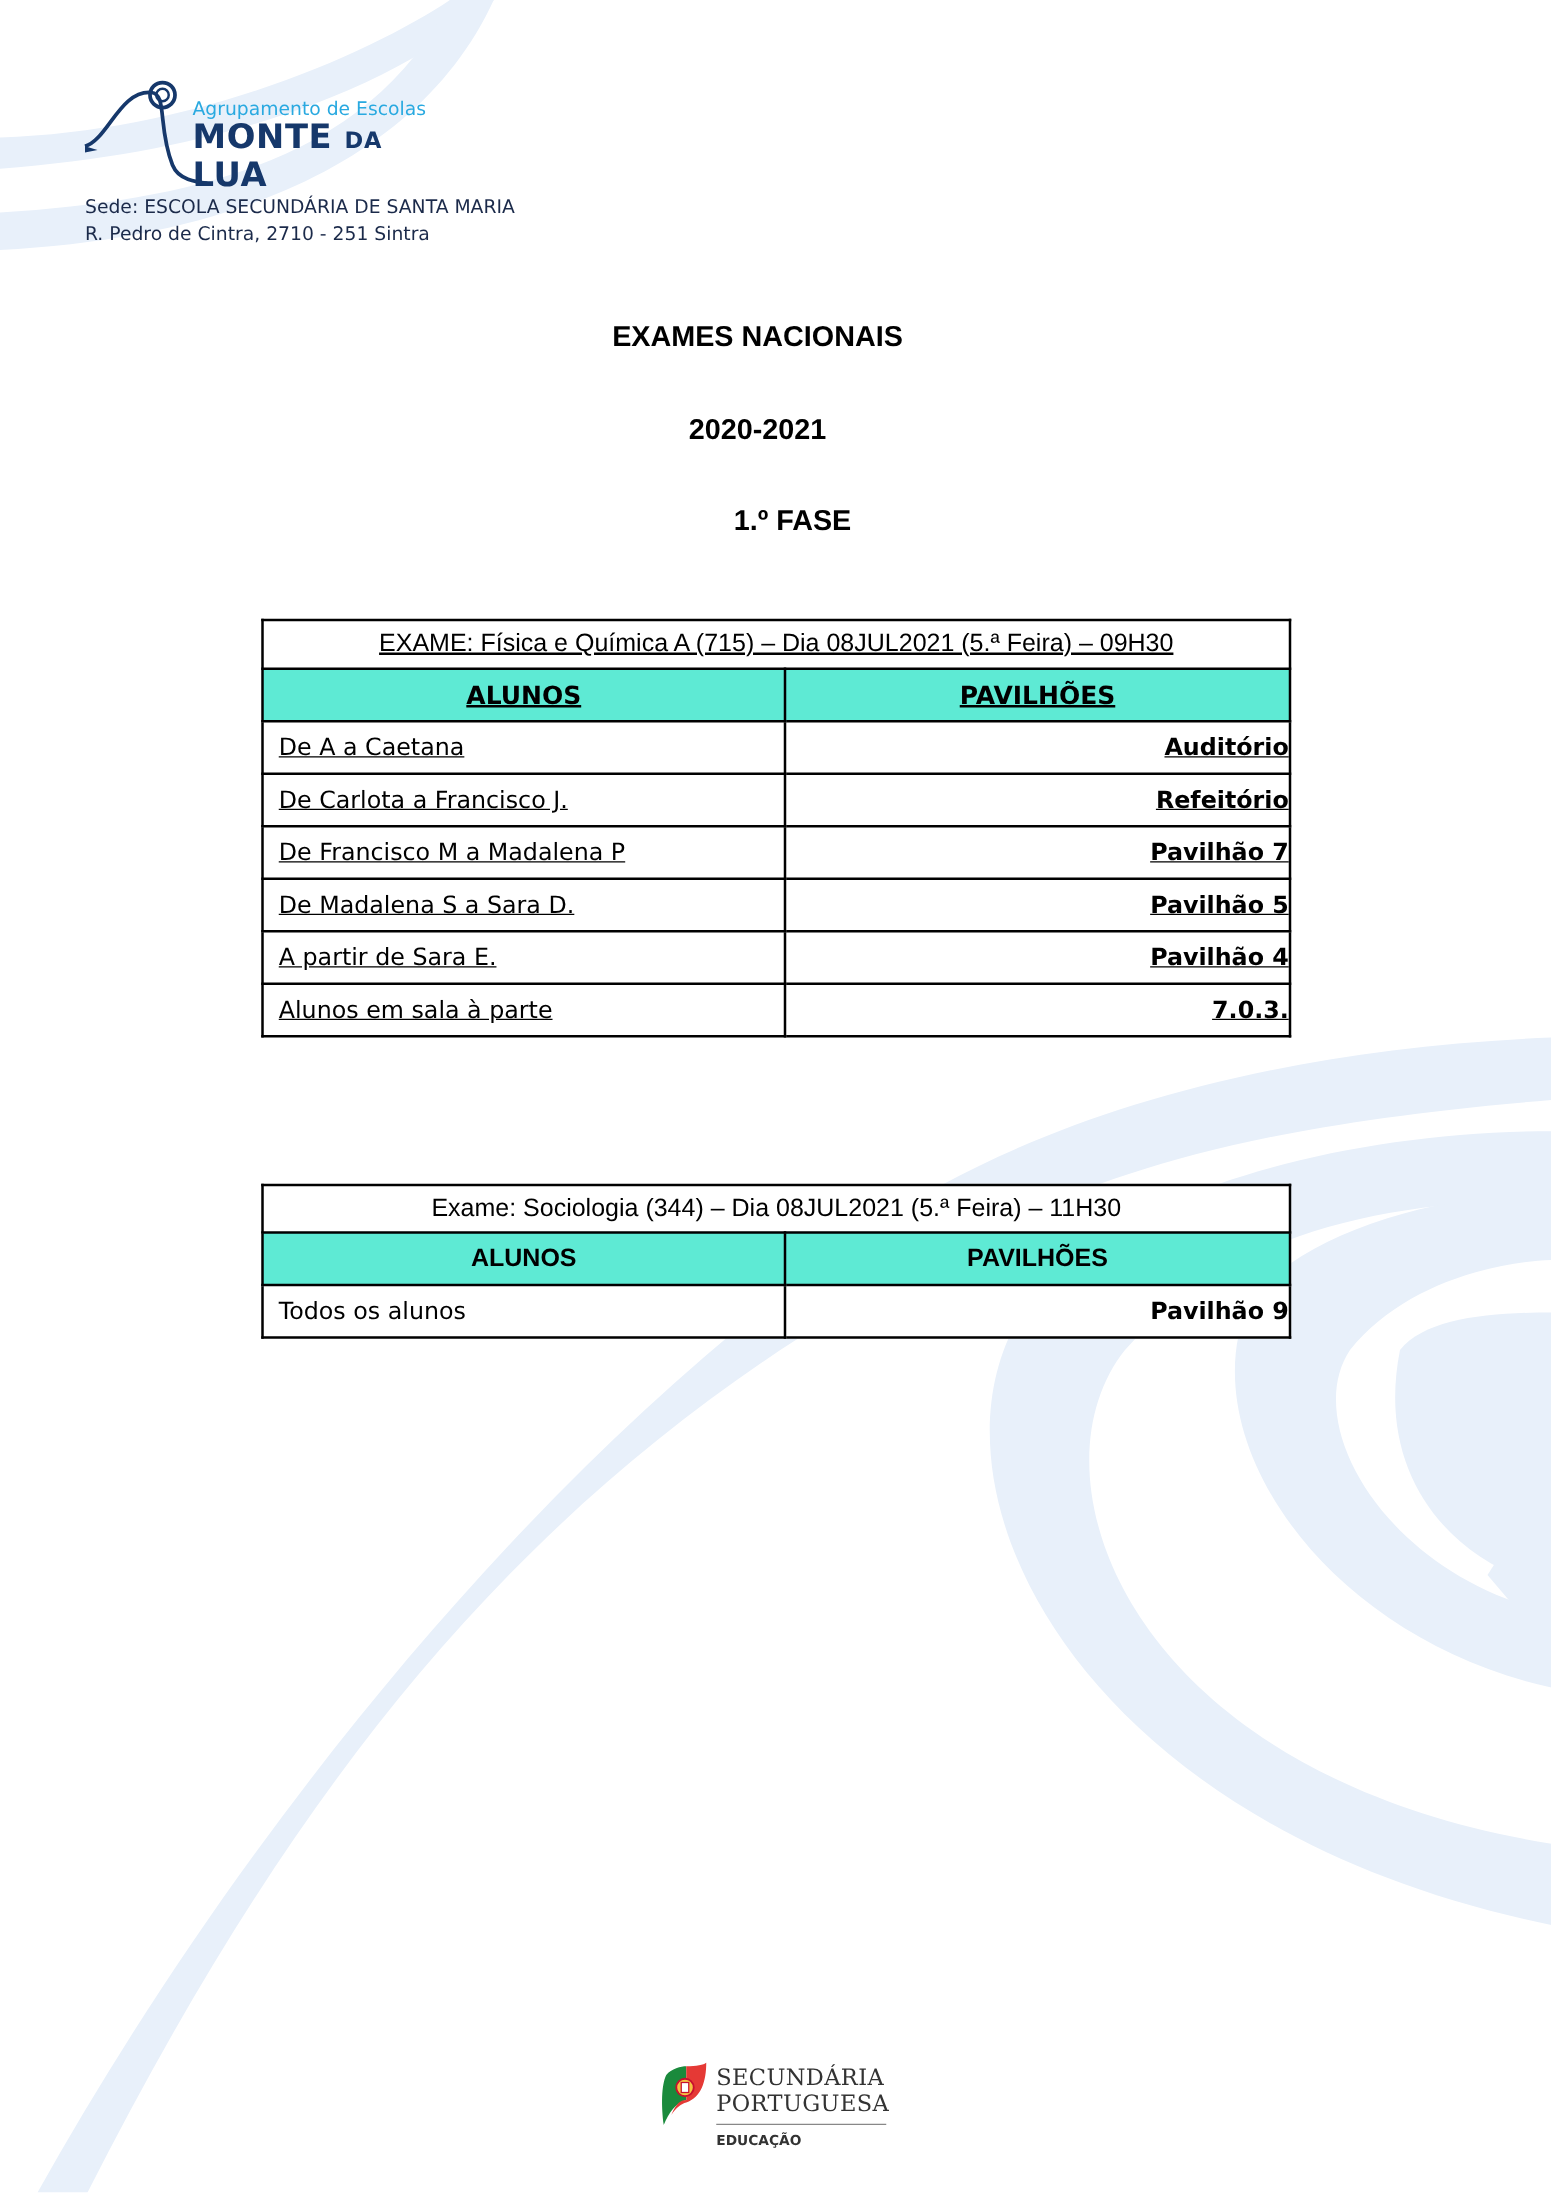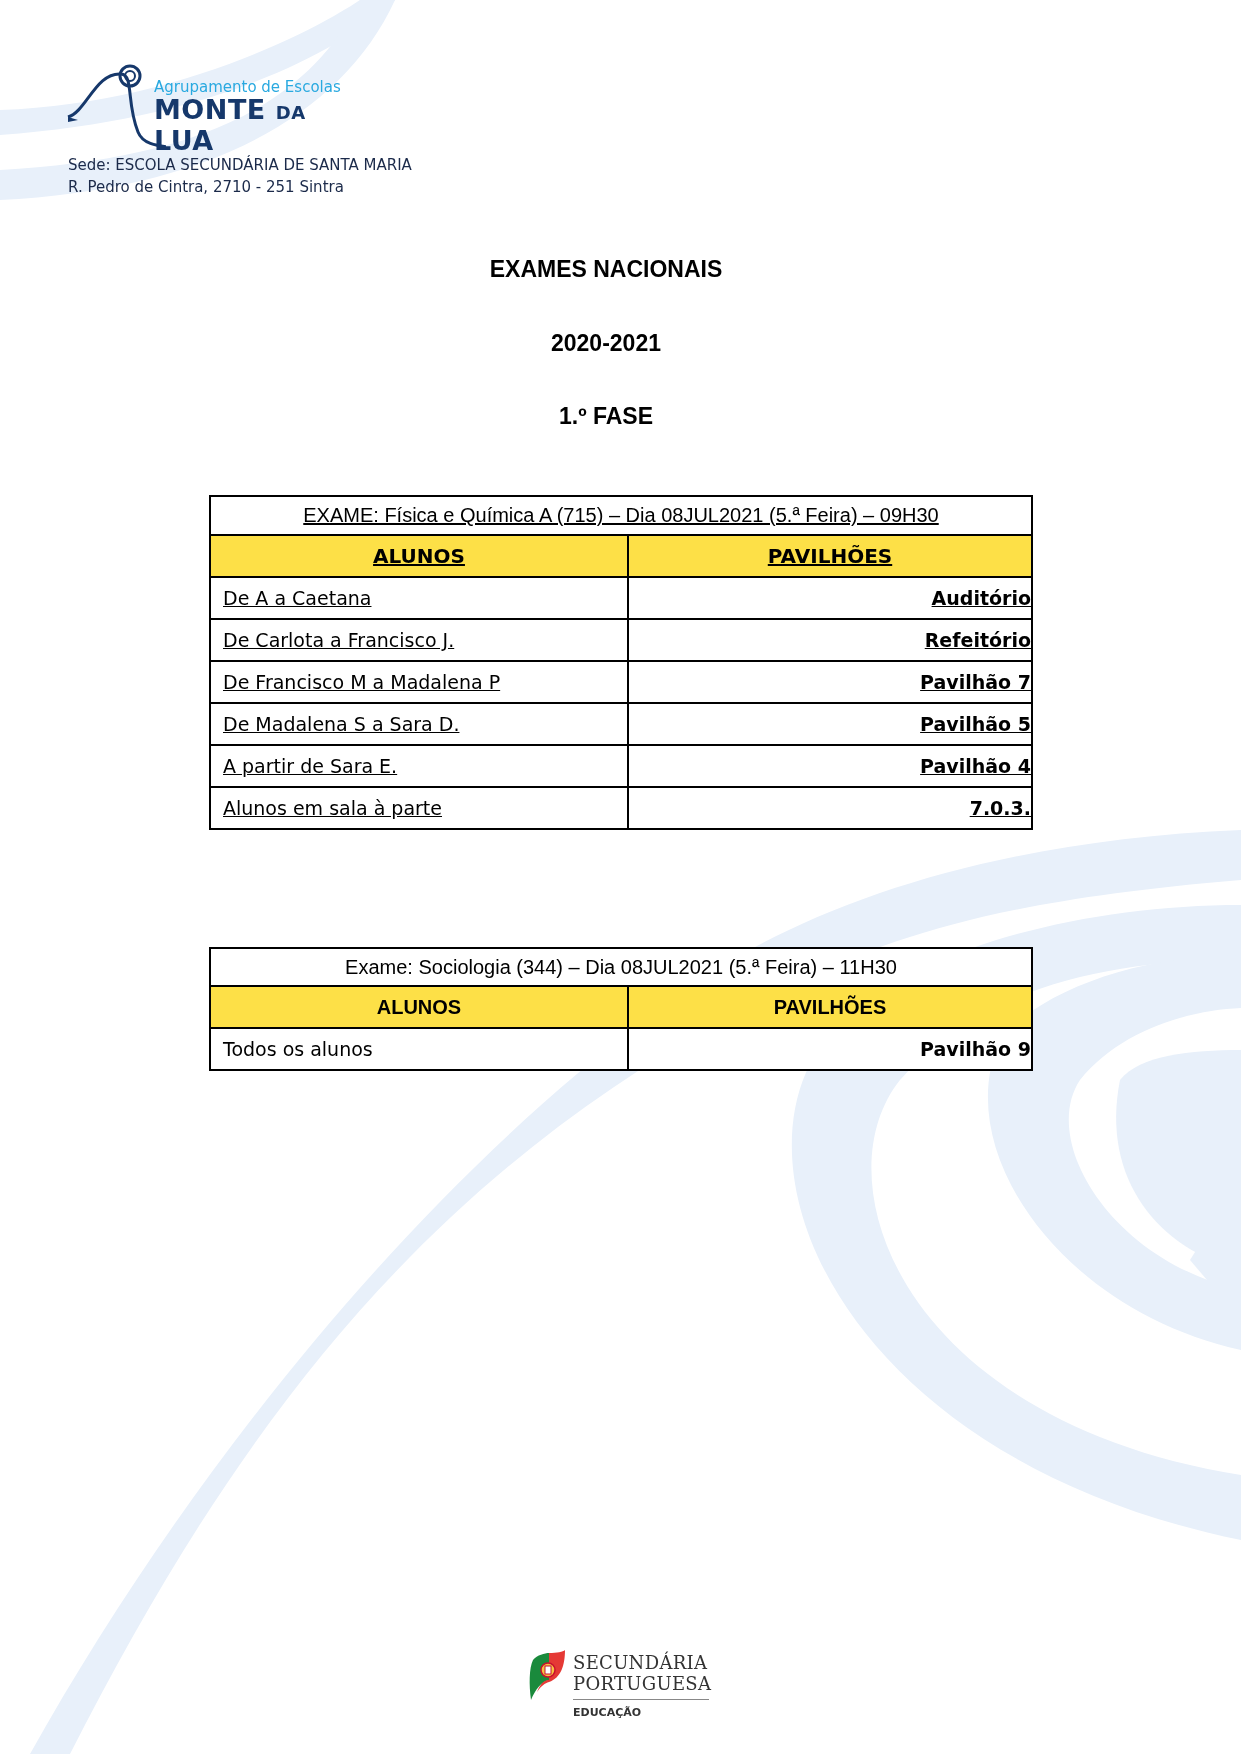--- a/index.html
+++ b/index.html
@@ -10,26 +10,26 @@
   .bg { position: absolute; left: 0; top: 0; width: 1241px; height: 1754px; z-index: 0; }
   .layer { position: absolute; z-index: 1; }
 
   .logo { left: 66px; top: 62px; width: 300px; height: 95px; }
   .logo .agr { position: absolute; left: 88px; top: 16px; font-size: 15px; color: #29a9e0; font-family: "DejaVu Sans", sans-serif; }
   .logo .name { position: absolute; left: 88px; top: 32px; font-size: 27px; font-weight: bold; color: #16386b; font-family: "DejaVu Sans", sans-serif; letter-spacing: 0.5px; }
   .logo .name .small { font-size: 18px; }
   .sede { left: 68px; top: 154px; font-size: 15px; color: #1b2a4a; font-family: "DejaVu Sans", sans-serif; line-height: 22px; }
 
   .title { left: 0; width: 1212px; text-align: center; font-weight: bold; font-size: 23px; }
-  .t1 { top: 256px; text-align: center; } .t2 { top: 330px; } .t3 { top: 403px; }
+  .t1 { top: 256px; text-align: center; } .t2 { top: 330px; } .t3 { top: 403px; padding-left: 28px; }
 
   table.exam { position: absolute; z-index: 1; border-collapse: collapse; table-layout: fixed; background: #fff; }
   table.exam td { border: 2px solid #000; padding: 0; height: 40px; font-size: 20px; vertical-align: middle; }
   .cap { text-align: center; font-size: 22px; }
-  .hdr td { background: #fde047; text-align: center; font-weight: bold; }
+  .hdr td { background: #5eead4; text-align: center; font-weight: bold; }
   .hdr1 td { font-family: "DejaVu Sans", sans-serif; font-size: 19px; }
   .hdr2 td { font-size: 23px; }
   .left { padding-left: 12px !important; font-family: "DejaVu Sans", sans-serif; font-size: 19px !important; }
   .right { text-align: right; font-weight: bold; font-family: "DejaVu Sans", sans-serif; font-size: 19px !important; }
 
   .footer { left: 525px; top: 1650px; width: 200px; height: 75px; }
   .footer .rp { position: absolute; left: 48px; top: 2px; font-family: "DejaVu Serif", serif; font-size: 18px; color: #333; line-height: 21px; letter-spacing: 0.3px; }
   .footer .line { position: absolute; left: 48px; top: 49px; width: 136px; height: 1px; background: #888; }
   .footer .edu { position: absolute; left: 48px; top: 56px; font-size: 11px; font-weight: bold; color: #333; font-family: "DejaVu Sans", sans-serif; }
 </style>

